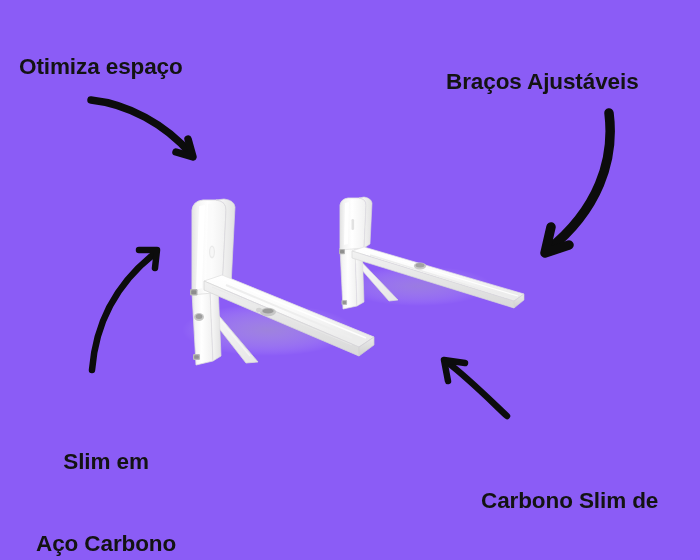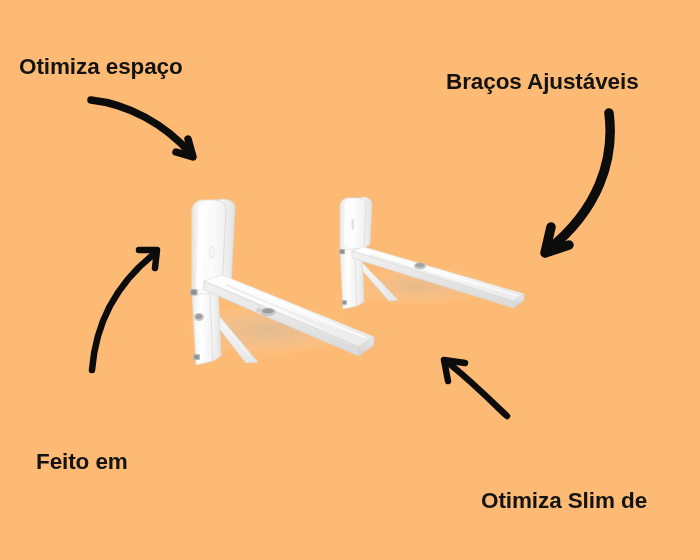--- a/index.html
+++ b/index.html
@@ -4,21 +4,21 @@
 <title>Suporte Slim</title>
 <style>
   html,body{margin:0;padding:0;}
   body{
     width:700px;height:560px;
     background:#ffffff;
     font-family:"Liberation Sans","DejaVu Sans",sans-serif;
     overflow:hidden;
     position:relative;
   }
-  #stage{position:relative;width:700px;height:560px;background:#fdba74;}
+  #stage{position:relative;width:700px;height:560px;background:#8b5cf6;}
 
   .label{
     position:absolute;
     font-weight:bold;
     color:#131313;
     line-height:1.22;
     letter-spacing:-0.1px;
     white-space:pre;
     -webkit-font-smoothing:antialiased;
   }
@@ -170,21 +170,22 @@
       <path d="M507,416 C490,400 468,378 447,362" fill="none" stroke="#0c0c0c" stroke-width="6.5" stroke-linecap="round" stroke-linejoin="round"></path>
       <path d="M448,381 L444,360 L465,363" fill="none" stroke="#0c0c0c" stroke-width="6.5" stroke-linecap="round" stroke-linejoin="round"></path>
     </g>
   </svg>
 
   <div class="label" id="lbl-otimiza">Otimiza espaço</div>
 
   <div class="label" id="lbl-bracos">Braços Ajustáveis</div>
 
   <div class="label" id="lbl-feito">
-    <div style="text-align:center;">Feito em</div>
+    <div style="text-align:center;">Slim em</div>
+    <div>Aço Carbono</div>
   </div>
 
   <div class="label" id="lbl-suporte">
-    <div>Otimiza Slim de</div>
+    <div>Carbono Slim de</div>
     
   </div>
 
 </div>
 
 </body></html>

